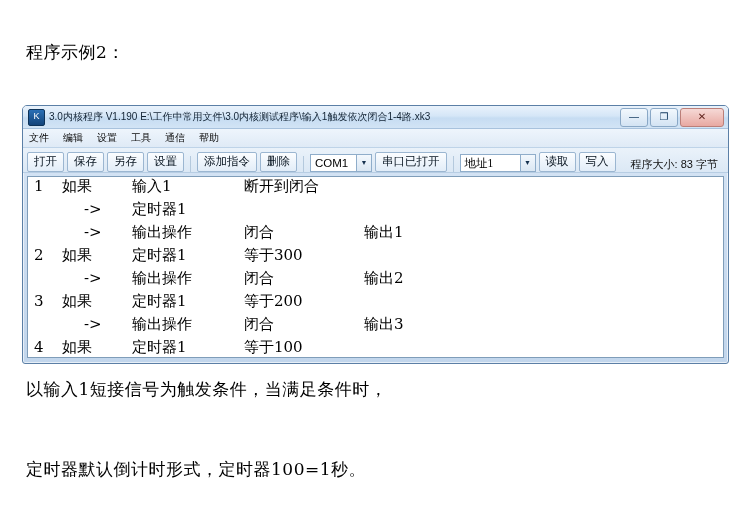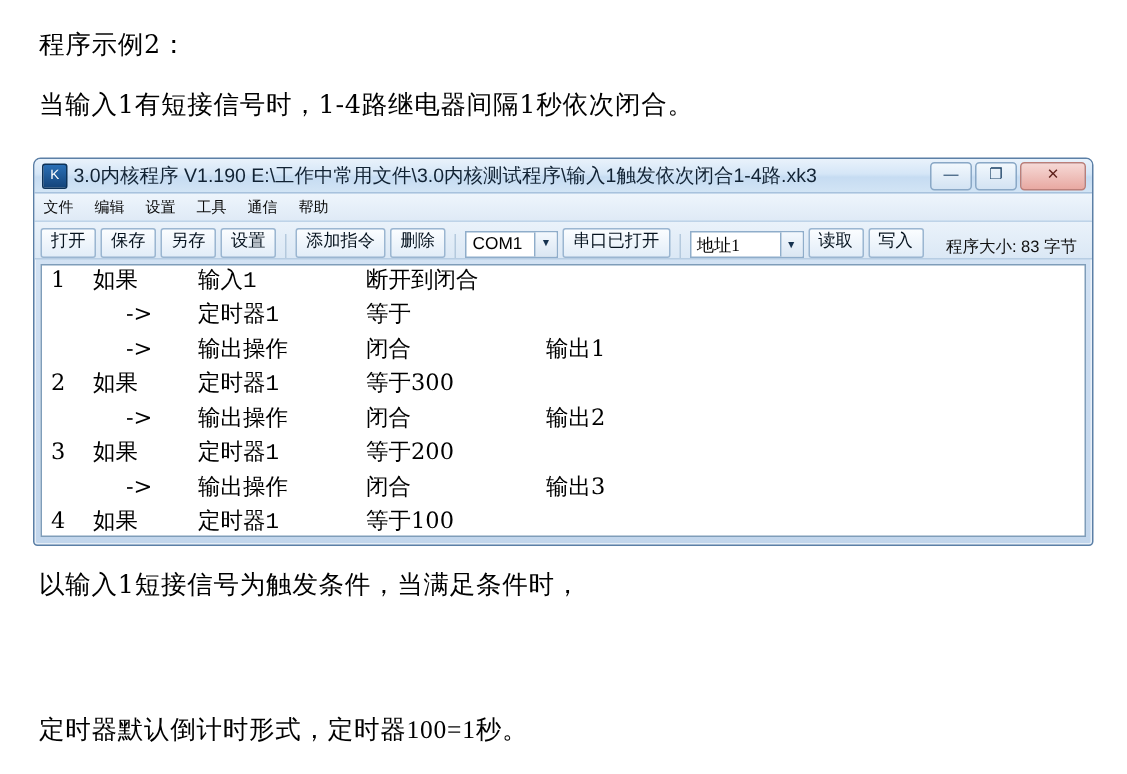--- a/index.html
+++ b/index.html
@@ -22,31 +22,32 @@
   .doc-line {
     font-family: "DejaVu Serif", "Liberation Serif", serif;
     font-size: 17px;
     color: #000;
     letter-spacing: 0.5px;
     white-space: nowrap;
   }
   .intro {
     position: absolute;
     left: 26px;
+    margin-top: 23px;
   }
   .l1 { top: 18px; }
   .l2 { top: 58px; }
 
   .outro {
     position: absolute;
     left: 26px;
   }
   .o1 { top: 378px; }
   .o2 { top: 418px; }
-  .o3 { top: 475px; font-family: Liberation Serif, serif; }
+  .o3 { top: 458px; }
 
   
   .window {
     position: absolute;
     left: 22px;
     top: 105px;
     width: 707px;
     height: 259px;
     border: 1px solid #5b7fa6;
     border-radius: 5px 5px 3px 3px;
@@ -72,21 +73,21 @@
     border: 1px solid #0d3258;
     border-radius: 2px;
     color: #fff;
     font-size: 9px;
     line-height: 13px;
     text-align: center;
     font-family: "Liberation Sans", sans-serif;
     flex: 0 0 auto;
   }
   .title-text {
-    font-size: 13px;
+    font-size: 10px;
     color: #123;
     white-space: nowrap;
     overflow: hidden;
     flex: 1 1 auto;
   }
   .win-buttons {
     display: flex;
     gap: 2px;
     margin-right: 2px;
     flex: 0 0 auto;
@@ -214,36 +215,34 @@
   }
   .row .kw {
     width: 70px;
   }
   .row .kw.arrow-cell {
     padding-left: 22px;
     box-sizing: border-box;
   }
   .row .c1 {
     width: 112px;
-    font-family: Liberation Mono, monospace;
   }
   .row .c2 {
     width: 120px;
   }
   .row .c3 {
     width: 120px;
   }
 </style>
 </head>
 <body>
 
 <div class="page">
 
   <div class="doc-line intro l1">程序示例2：</div>
-  <div class="doc-line intro l2">当输入1有短接信号时，1-4路继电器间隔1秒依次闭合。</div>
 
   <div class="window">
 
     <div class="titlebar">
       <div class="app-icon">K</div>
       <div class="title-text">3.0内核程序 V1.190 E:\工作中常用文件\3.0内核测试程序\输入1触发依次闭合1-4路.xk3</div>
       <div class="win-buttons">
         <div class="win-btn">—</div>
         <div class="win-btn">❐</div>
         <div class="win-btn close">✕</div>
@@ -290,21 +289,20 @@
         <div class="kw">如果</div>
         <div class="c1">输入1</div>
         <div class="c2">断开到闭合</div>
         <div class="c3"></div>
       </div>
 
       <div class="row">
         <div class="num"></div>
         <div class="kw arrow-cell">-&gt;</div>
         <div class="c1">定时器1</div>
-        <div class="c2">等于</div>
       </div>
 
       <div class="row">
         <div class="num"></div>
         <div class="kw arrow-cell">-&gt;</div>
         <div class="c1">输出操作</div>
         <div class="c2">闭合</div>
         <div class="c3">输出1</div>
       </div>
 

